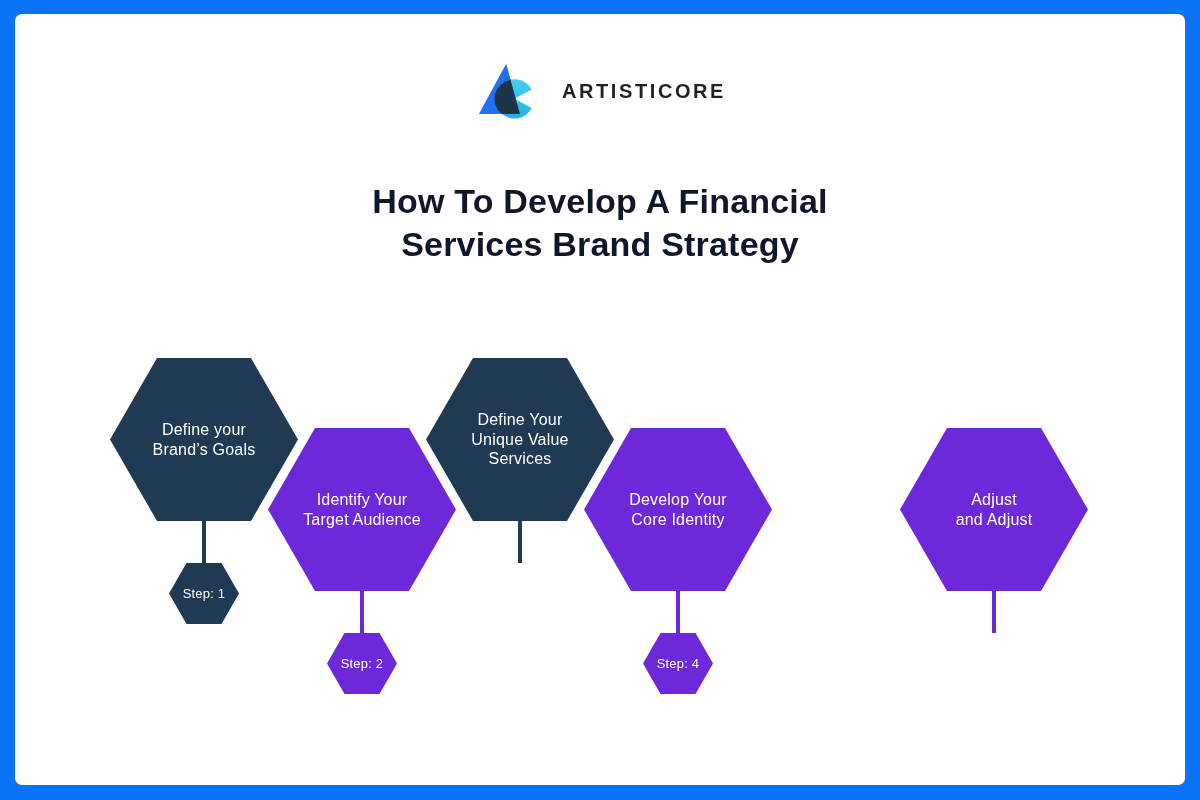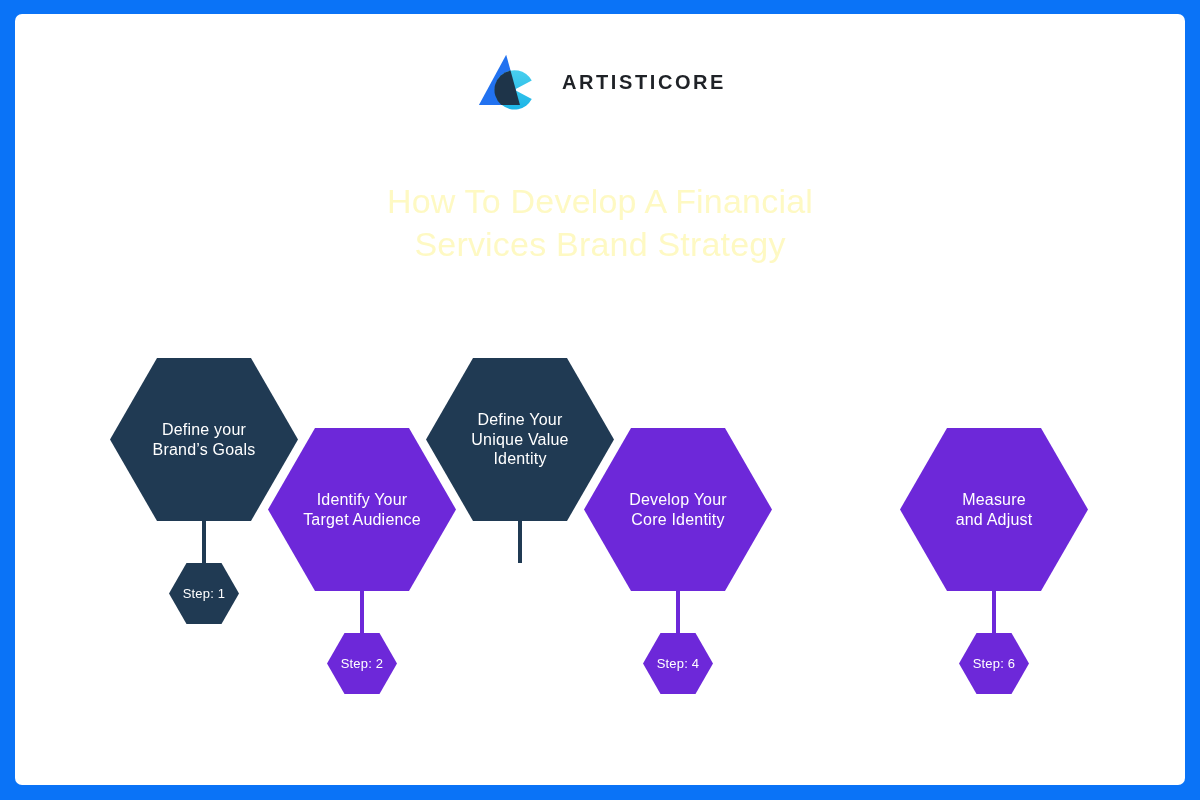--- a/index.html
+++ b/index.html
@@ -16,21 +16,21 @@
   .panel {
     position: absolute;
     inset: 14px 15px 15px 15px;
     background: #ffffff;
     border-radius: 7px;
   }
 
   
   .logo {
     position: absolute;
-    left: 0; right: 0; top: 48px;
+    left: 0; right: 0; top: 57px;
     display: flex;
     justify-content: center;
     align-items: center;
     gap: 26px;
   }
   .logo svg { display: block; }
   .brand {
     font-size: 20px;
     font-weight: 700;
     letter-spacing: 2.6px;
@@ -38,22 +38,22 @@
     margin-top: 4px;
   }
 
   
   .title {
     position: absolute;
     left: 0; right: 0; top: 180px;
     text-align: center;
     font-size: 34px;
     line-height: 43px;
-    font-weight: 400;
-    color: #fef9c3;
+    font-weight: 700;
+    color: #0f172a;
     letter-spacing: 0.2px;
   }
 
   
   .canvas {
     position: absolute;
     left: 0; top: 0;
     width: 1200px; height: 800px;
   }
   .step-group {
@@ -148,21 +148,21 @@
       <div class="hex small fill-blue">
         <span class="step-text">Step: 2</span>
       </div>
     </div>
 
     <div class="step-group row-top" style="left:426px">
       <div class="hex big fill-dark">
         <div class="hex-label">
           <span>Define Your</span>
           <span>Unique Value</span>
-          <span>Identity</span>
+          <span>Services</span>
         </div>
       </div>
       <div class="connector fill-dark"></div>
     </div>
 
     <div class="step-group row-bottom" style="left:584px">
       <div class="hex big fill-blue">
         <div class="hex-label">
           <span>Develop Your</span>
           <span>Core Identity</span>
@@ -171,24 +171,21 @@
       <div class="connector fill-blue"></div>
       <div class="hex small fill-blue">
         <span class="step-text">Step: 4</span>
       </div>
     </div>
 
 
     <div class="step-group row-bottom" style="left:900px">
       <div class="hex big fill-blue">
         <div class="hex-label">
-          <span>Measure</span>
+          <span>Adjust</span>
           <span>and Adjust</span>
         </div>
       </div>
       <div class="connector fill-blue"></div>
-      <div class="hex small fill-blue">
-        <span class="step-text">Step: 6</span>
-      </div>
     </div>
 
   </div>
 </div>
 
 </body></html>

